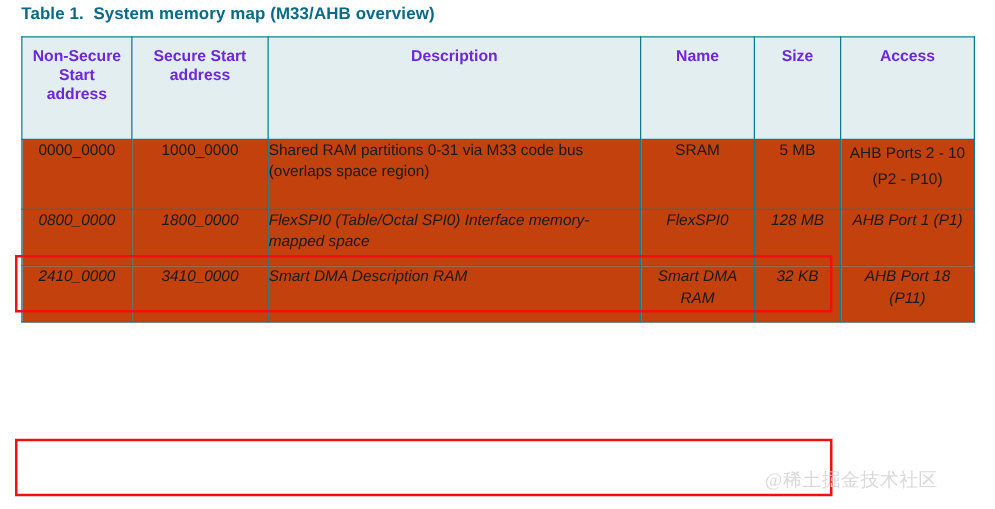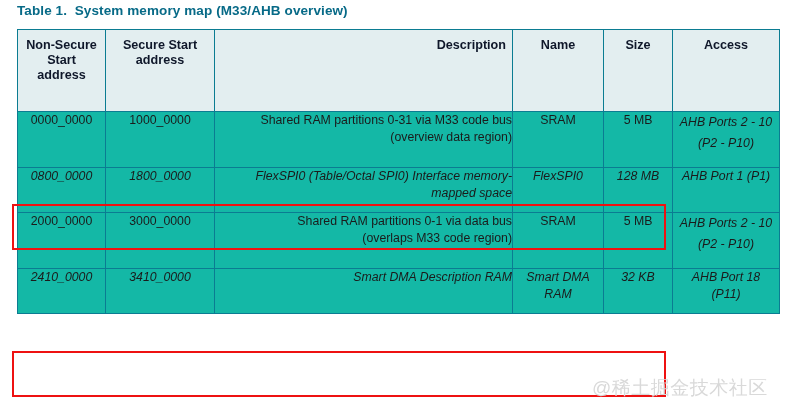--- a/index.html
+++ b/index.html
@@ -38,53 +38,52 @@
     border-collapse: collapse;
     table-layout: fixed;
     font-size: 12.3px;
     color: #1b1b1b;
   }
   #memory-map-table th,
   #memory-map-table td {
     border: 1px solid #0b7c92;
     padding: 0;
     vertical-align: top;
-    background: #14b8a6;
+    background: #c2410c;
   }
   #memory-map-table thead th {
     background: #e3eef0;
-    color: #0f172a;
+    color: #6d28d9;
     font-weight: bold;
     font-size: 12.6px;
     text-align: center;
     vertical-align: top;
   }
   #memory-map-table thead tr {
     height: 82px;
   }
   .th-inner {
     padding: 8px 6px 0 6px;
     line-height: 15px;
   }
   .cell-center {
     text-align: center;
     padding: 7px 4px 7px 4px;
     line-height: 17px;
   }
   .cell-left {
-    text-align: right;
+    text-align: left;
     padding: 7px 7px 7px 7px;
     line-height: 17px;
     margin-left: 32px;
   }
   .cell-spacer-right {
     text-align: center;
     padding: 7px 4px 7px 4px;
     line-height: 21px;
-    font-style: italic;
   }
   tr.row-tall { height: 56px; }
   tr.row-short { height: 31px; }
   tr.row-mid { height: 45px; font-style: italic; }
   .hl-box {
     position: absolute;
     border: 2.5px solid #ee1111;
     box-sizing: border-box;
     pointer-events: none;
   }
@@ -95,25 +94,25 @@
     height: 46px;
   }
   #highlight-flexspi1 {
     left: 12px;
     top: 351px;
     width: 654px;
     height: 46px;
   }
   #watermark {
     position: absolute;
-    left: 592px;
+    left: 612px;
     top: 375px;
-    font-size: 19px;
+    font-size: 15px;
     color: #d9d9d9;
-    font-family: Liberation Sans, sans-serif;
+    font-family: Liberation Serif, serif;
     white-space: nowrap;
     letter-spacing: 0.5px;
   }
 </style>
 </head>
 <body>
 
 <div id="page">
 
   <div id="table-caption">Table 1.  System memory map (M33/AHB overview)</div>
@@ -128,42 +127,42 @@
       <col style="width:107px">
     </colgroup>
     <thead>
       <tr>
         <th>
           <div class="th-inner">Non-Secure Start address</div>
         </th>
         <th>
           <div class="th-inner">Secure Start address</div>
         </th>
-        <th style="text-align:right">
+        <th style="text-align:center">
           <div class="th-inner">Description</div>
         </th>
         <th>
           <div class="th-inner">Name</div>
         </th>
         <th>
           <div class="th-inner">Size</div>
         </th>
         <th>
           <div class="th-inner">Access</div>
         </th>
       </tr>
     </thead>
     <tbody>
 
       <tr class="row-tall">
         <td class="cell-center">0000_0000</td>
         <td class="cell-center">1000_0000</td>
         <td class="cell-left">
           <div>Shared RAM partitions 0-31 via M33 code bus</div>
-          <div>(overview data region)</div>
+          <div>(overlaps space region)</div>
         </td>
         <td class="cell-center">SRAM</td>
         <td class="cell-center">5 MB</td>
         <td class="cell-spacer-right">
           <div>AHB Ports 2 - 10</div>
           <div>(P2 - P10)</div>
         </td>
       </tr>
 
 
@@ -172,34 +171,20 @@
         <td class="cell-center">1800_0000</td>
         <td class="cell-left">
           <div>FlexSPI0 (Table/Octal SPI0) Interface memory-</div>
           <div>mapped space</div>
         </td>
         <td class="cell-center">FlexSPI0</td>
         <td class="cell-center">128 MB</td>
         <td class="cell-center">AHB Port 1 (P1)</td>
       </tr>
 
-      <tr class="row-tall">
-        <td class="cell-center">2000_0000</td>
-        <td class="cell-center">3000_0000</td>
-        <td class="cell-left">
-          <div>Shared RAM partitions 0-1 via data bus</div>
-          <div>(overlaps M33 code region)</div>
-        </td>
-        <td class="cell-center">SRAM</td>
-        <td class="cell-center">5 MB</td>
-        <td class="cell-spacer-right">
-          <div>AHB Ports 2 - 10</div>
-          <div>(P2 - P10)</div>
-        </td>
-      </tr>
 
       <tr class="row-mid">
         <td class="cell-center">2410_0000</td>
         <td class="cell-center">3410_0000</td>
         <td class="cell-left">Smart DMA Description RAM</td>
         <td class="cell-center">
           <div>Smart DMA</div>
           <div>RAM</div>
         </td>
         <td class="cell-center">32 KB</td>

